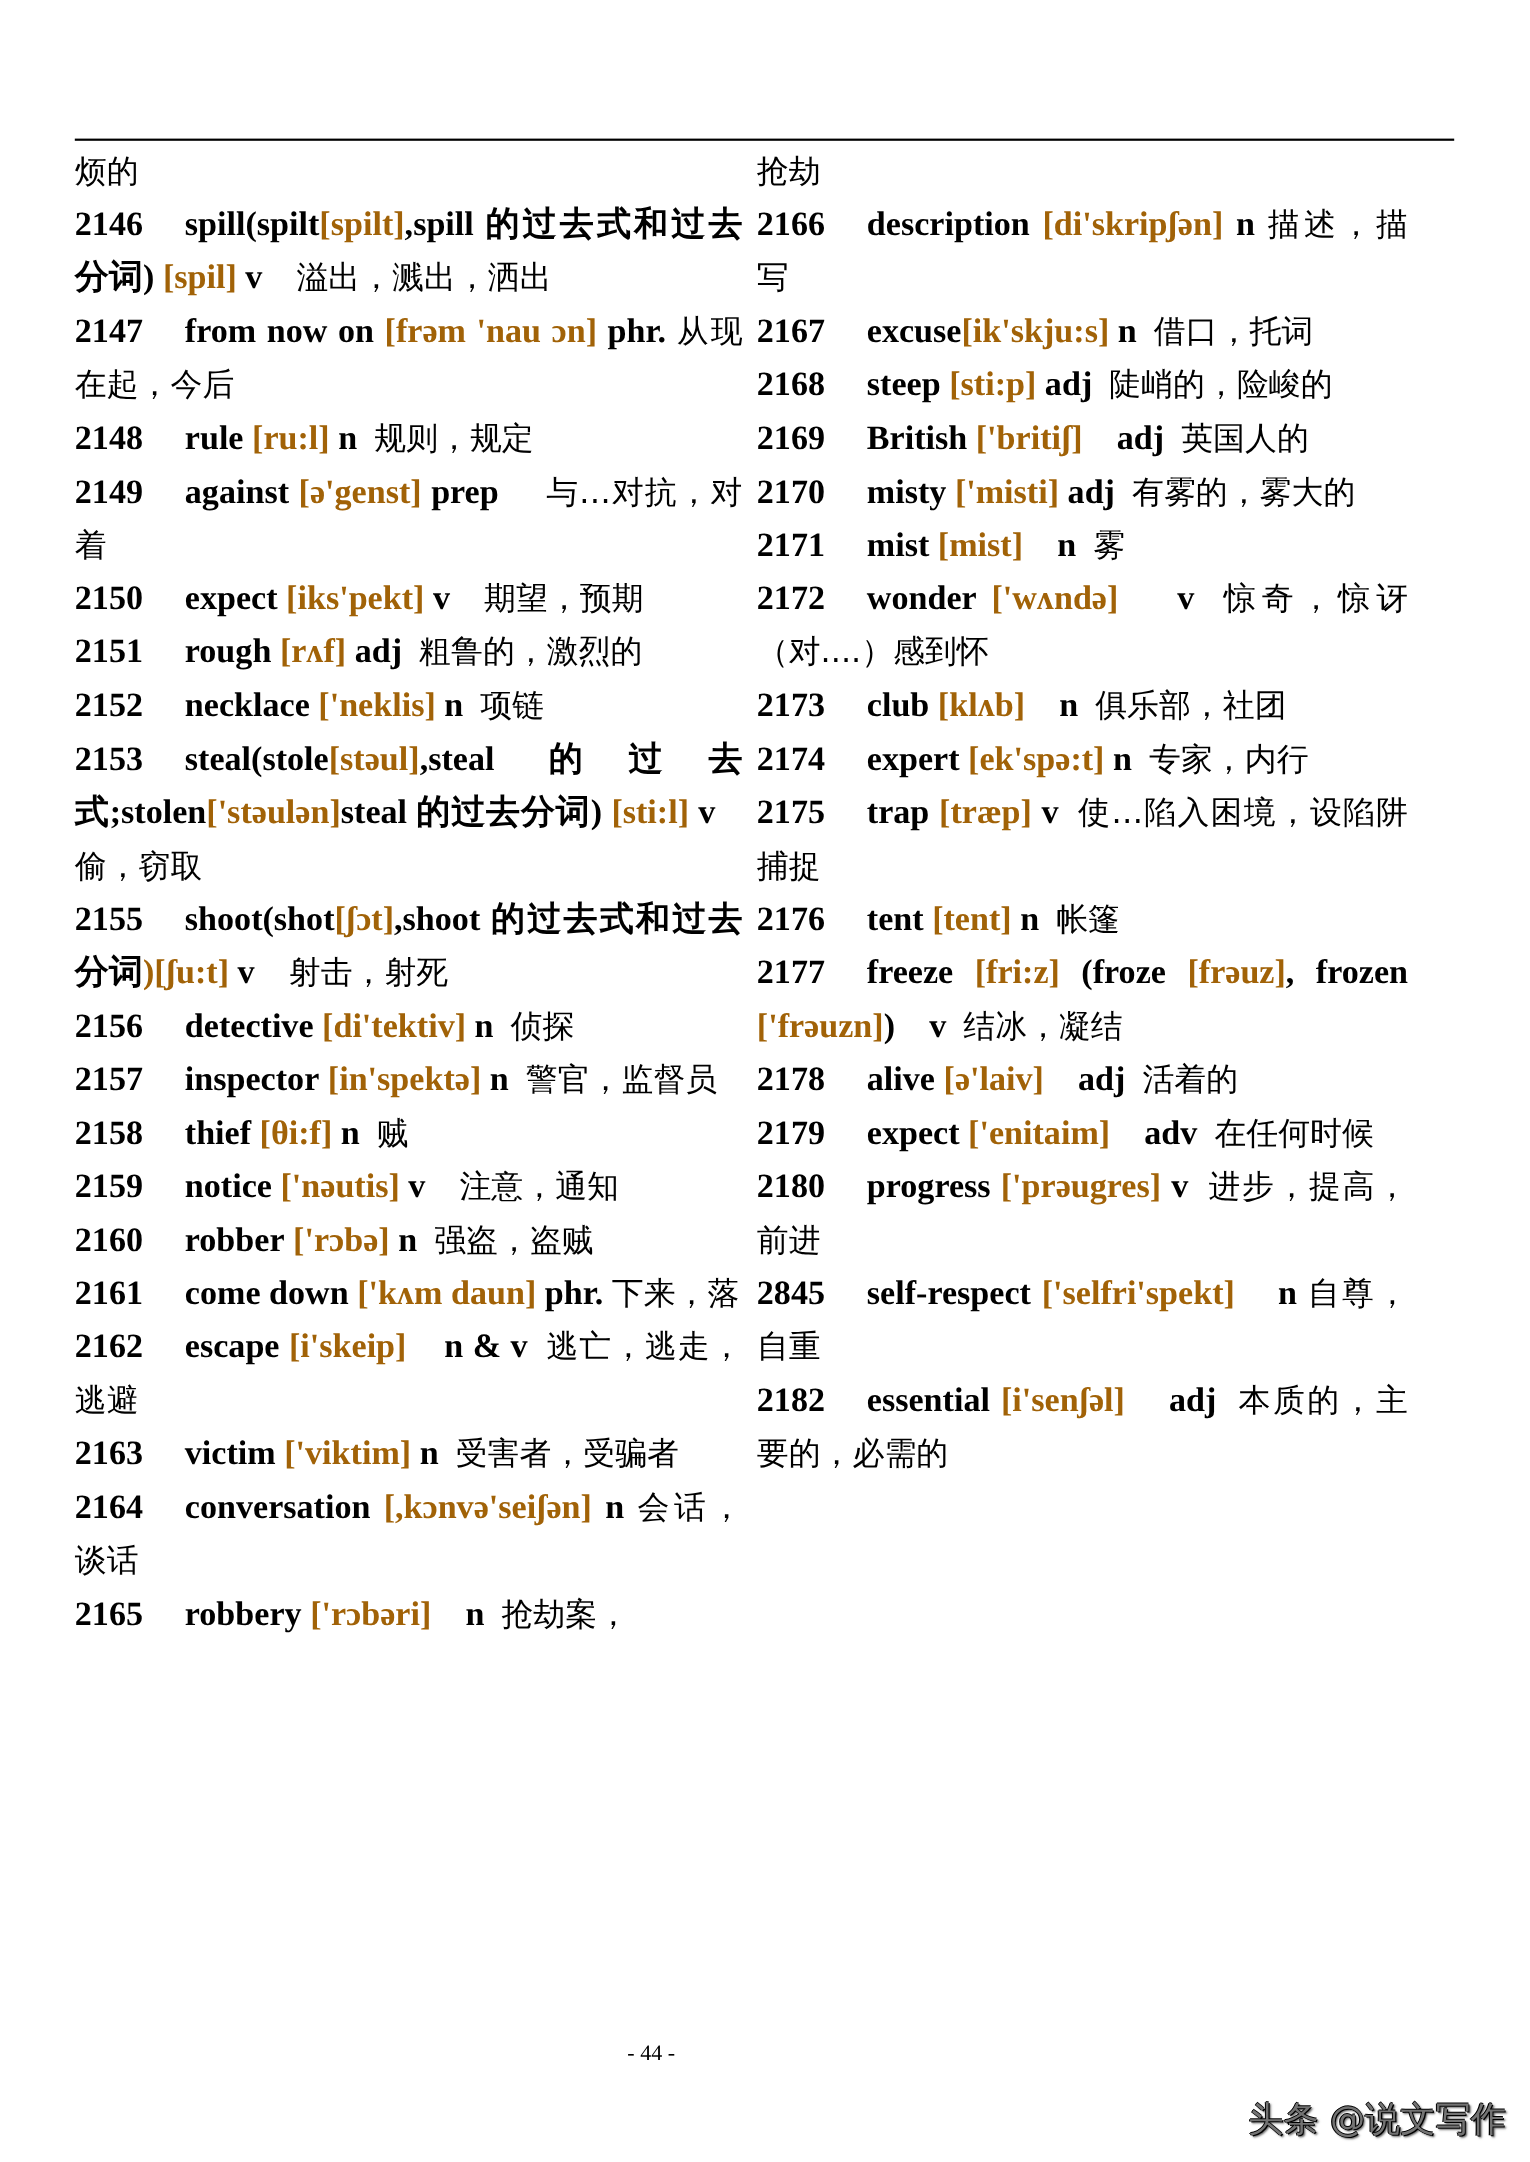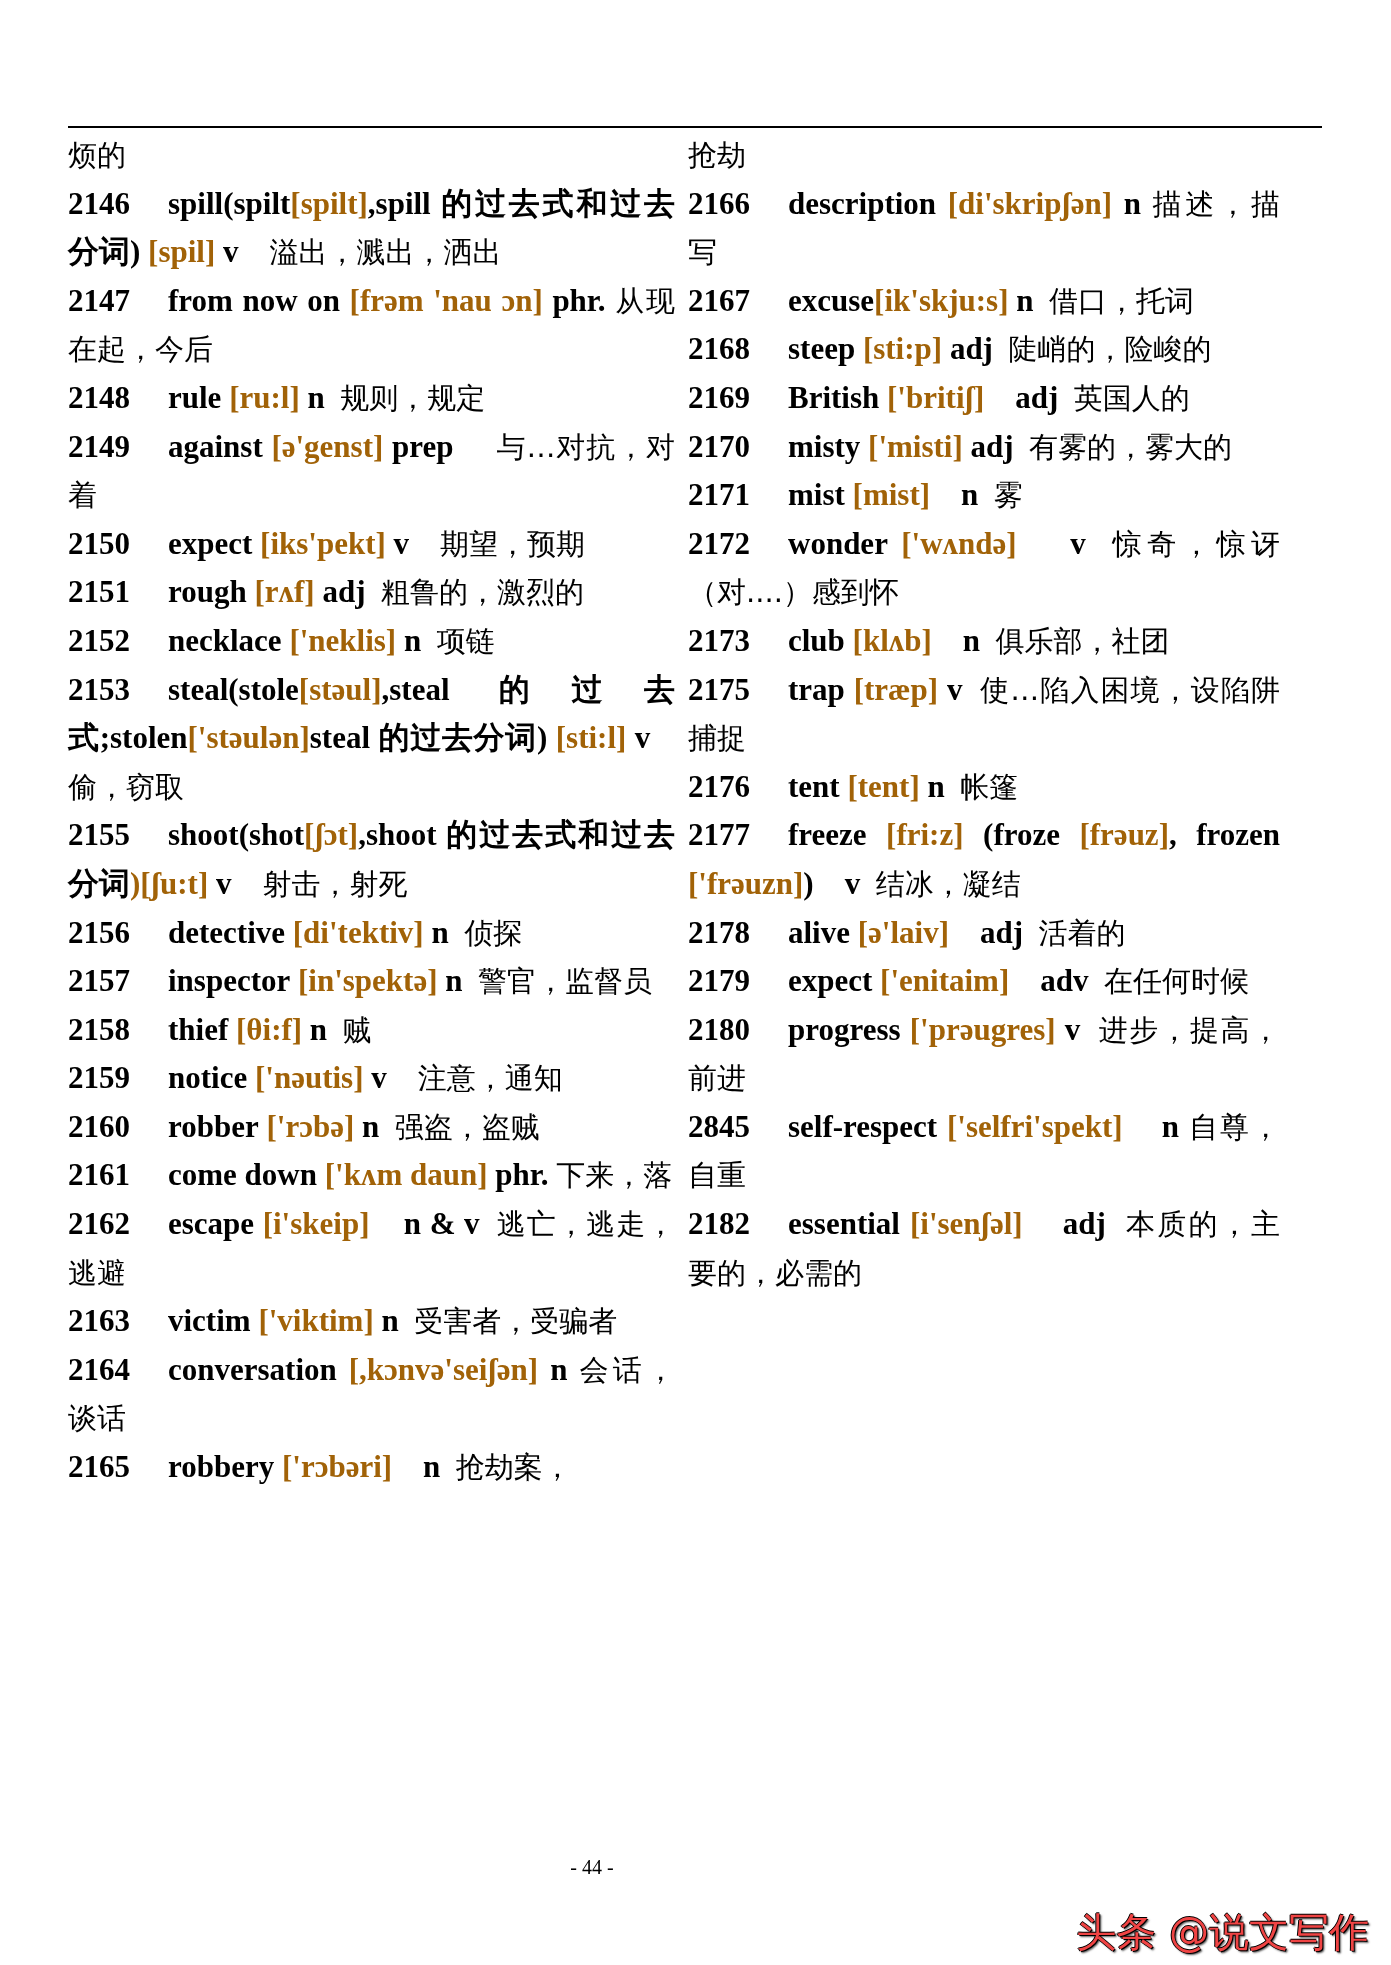--- a/index.html
+++ b/index.html
@@ -10,21 +10,21 @@
   .col.left{left:68px;width:607px;}
   .col.right{left:688px;width:592px;}
   .entry{margin:0;padding:0;}
   .num{font-weight:bold;margin-right:38px;}
   .word{font-weight:bold;}
   .ipa{font-weight:bold;color:#a16207;}
   .pos{font-weight:bold;}
   .cn{font-family:"DejaVu Sans",sans-serif;font-size:29px;}
   .page-num{position:absolute;left:0;width:1184px;top:1856px;text-align:center;font-size:20px;}
   .watermark{position:absolute;right:22px;top:1905px;font-family:"DejaVu Sans",sans-serif;
-     font-size:40px;color:#ef4444;text-shadow:1px 1px 0 #000,-1px 0 0 #000,0 -1px 0 #000,2px 2px 2px #555;}
+     font-size:32px;color:#737373;text-shadow:1px 1px 0 #000,-1px 0 0 #000,0 -1px 0 #000,2px 2px 2px #555;}
 </style>
 </head>
 <body>
 
 <div class="rule"></div>
 
 <div class="col left">
   <p class="entry"><span class="cn">烦的</span></p>
 
   <p class="entry">
@@ -133,20 +133,23 @@
   </p>
 
   <p class="entry">
     <span class="num">2172</span><span class="word">wonder</span> <span class="ipa">['wʌndə]</span>&nbsp;&nbsp;&nbsp; <span class="pos">v</span>&nbsp; <span class="cn">惊奇，惊讶（对....）感到怀</span>
   </p>
 
   <p class="entry">
     <span class="num">2173</span><span class="word">club</span> <span class="ipa">[klʌb]</span>&nbsp;&nbsp;&nbsp; <span class="pos">n</span>&nbsp; <span class="cn">俱乐部，社团</span>
   </p>
 
+  <p class="entry">
+    <span class="num">2174</span><span class="word">expert</span> <span class="ipa">[ek'spə:t]</span> <span class="pos">n</span>&nbsp; <span class="cn">专家，内行</span>
+  </p>
 
   <p class="entry">
     <span class="num">2175</span><span class="word">trap</span> <span class="ipa">[træp]</span> <span class="pos">v</span>&nbsp; <span class="cn">使…陷入困境，设陷阱捕捉</span>
   </p>
 
   <p class="entry">
     <span class="num">2176</span><span class="word">tent</span> <span class="ipa">[tent]</span> <span class="pos">n</span>&nbsp; <span class="cn">帐篷</span>
   </p>
 
   <p class="entry">

